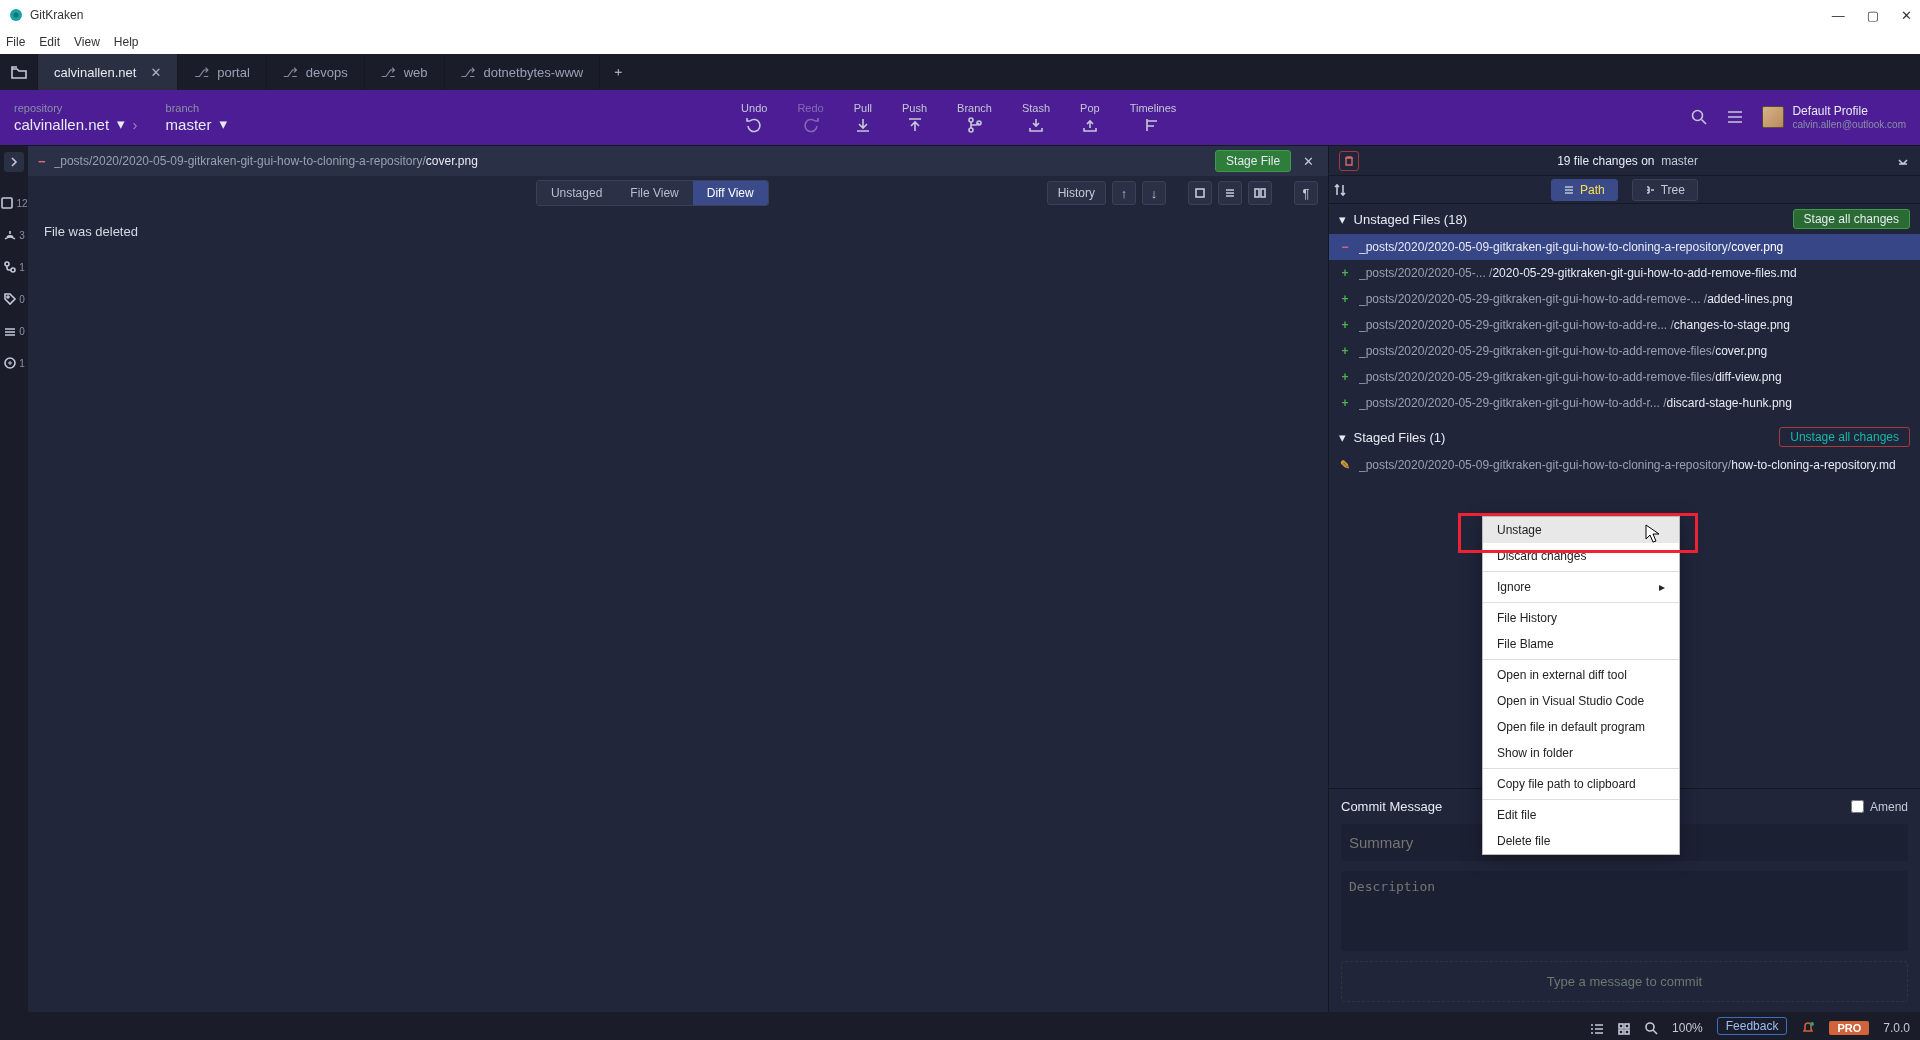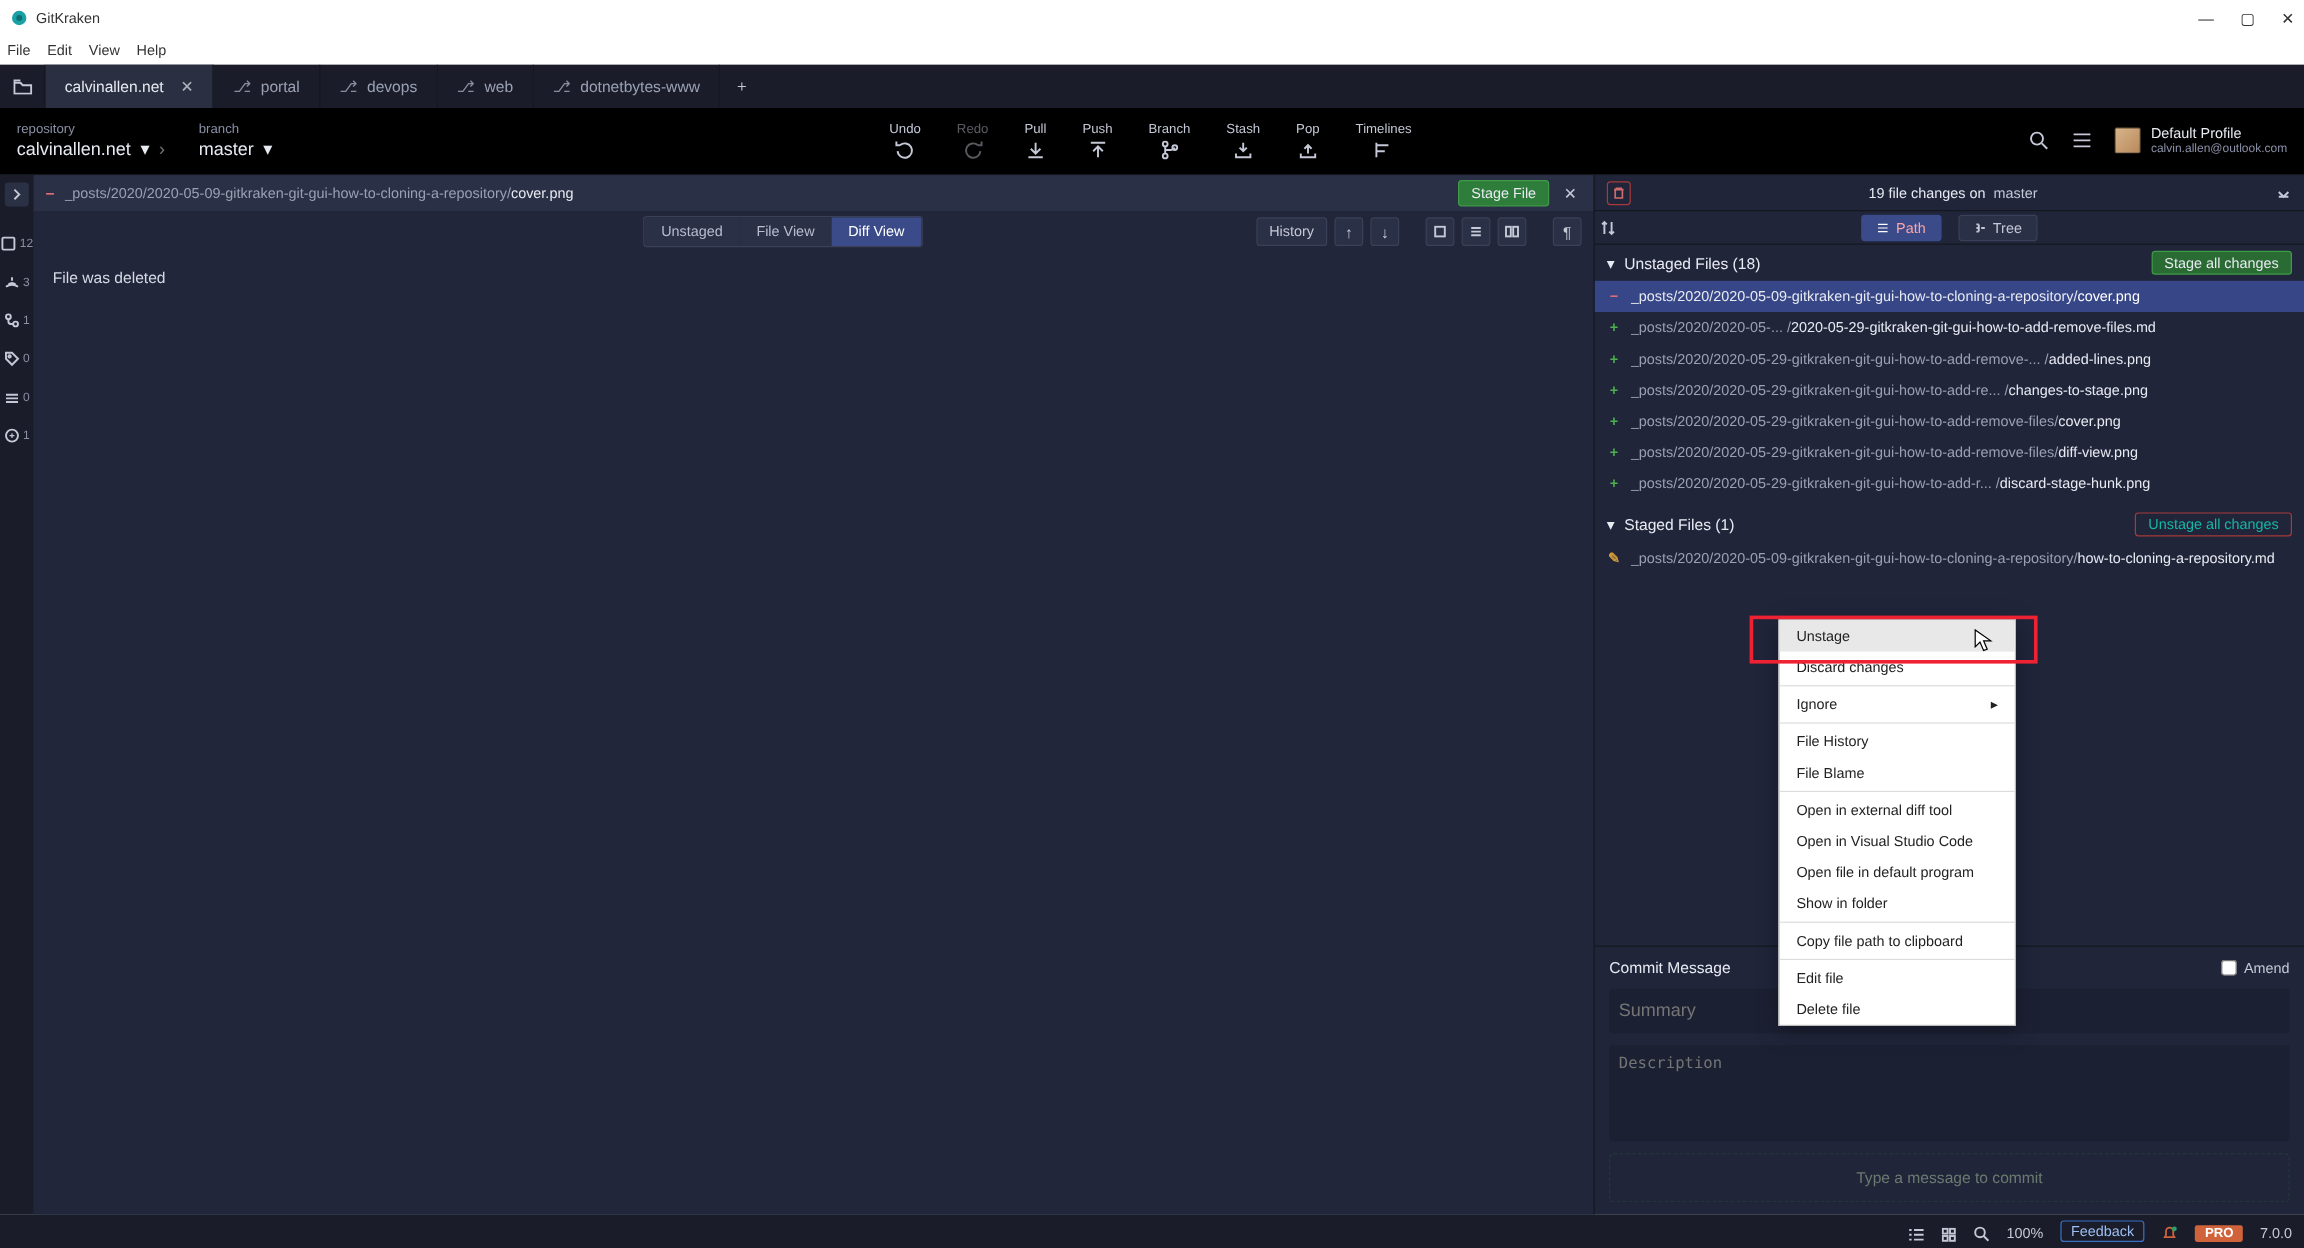--- a/index.html
+++ b/index.html
@@ -21,21 +21,21 @@
 
 .tabrow { height: 36px; background: #1a1d29; display: flex; align-items: stretch; }
 .tabrow .home-btn { width: 38px; display: flex; align-items: center; justify-content: center; border-right: 1px solid #15181f; cursor: pointer; }
 .tabrow .tab { display: flex; align-items: center; padding: 0 16px; gap: 8px; border-right: 1px solid #15181f; color: #9aa0b4; cursor: pointer; }
 .tabrow .tab.active { background: #2a2f41; color: #e8eaf2; }
 .tabrow .tab .icon { opacity: .85; }
 .tabrow .tab .close { margin-left: 6px; opacity: .7; }
 .tabrow .addtab { width: 36px; display: flex; align-items: center; justify-content: center; cursor: pointer; }
 
 
-.toolbar { height: 56px; background: #000000; display: flex; align-items: center; padding: 0 14px; border-bottom: 1px solid #15181f; }
+.toolbar { height: 56px; background: #4c1d95; display: flex; align-items: center; padding: 0 14px; border-bottom: 1px solid #15181f; }
 .tb-left { display: flex; align-items: center; gap: 28px; }
 .tb-group { display: flex; flex-direction: column; gap: 1px; }
 .tb-group .lbl { font-size: 11px; color: #8a90a6; }
 .tb-group .val { font-size: 15px; color: #e8eaf2; display: flex; align-items: center; gap: 8px; cursor: pointer;}
 .tb-center { display: flex; gap: 30px; margin-left: auto; margin-right: auto; }
 .tb-btn { display: flex; flex-direction: column; align-items: center; gap: 2px; cursor: pointer; }
 .tb-btn .lbl { font-size: 11px; color: #c5c8d6; }
 .tb-btn.disabled { opacity: .45; }
 .tb-right { display: flex; align-items: center; gap: 18px; }
 .tb-right .profile { display: flex; align-items: center; gap: 8px; }
@@ -72,21 +72,21 @@
 .changesbar { height: 30px; display: flex; align-items: center; padding: 0 10px; gap: 8px; border-bottom: 1px solid #15181f; }
 .changesbar .trash { width: 20px; height: 20px; border: 1px solid #a63a3a; border-radius: 3px; display:flex; align-items:center; justify-content:center; cursor:pointer;}
 .changesbar .sp { flex: 1;}
 .changesbar .txt { font-size: 12px; color: #c5c8d6; }
 .changesbar .txt .b { color: #e8eaf2; }
 .changesbar .dl { cursor:pointer; }
 
 .pathmode { height: 28px; display:flex; align-items:center; justify-content:center; gap:14px; border-bottom: 1px solid #15181f; }
 .pathmode .mode { display:flex; gap:14px;}
 .pathmode .mbtn { padding: 3px 12px; font-size: 12px; background: #2a3045; border: 1px solid #3a4057; border-radius: 3px; cursor:pointer; display:flex; gap:6px; align-items:center;}
-.pathmode .mbtn.active { background: #3b4b8a; color:#fca5a5; border-color:#3b4b8a;text-align:center;}
+.pathmode .mbtn.active { background: #3b4b8a; color:#fde047; border-color:#3b4b8a;text-align:center;}
 
 .section-hdr { height: 30px; display: flex; align-items: center; padding: 0 10px; gap: 8px; font-size: 13px; color: #e8eaf2; }
 .section-hdr .sp { flex: 1; }
 .btn-green { background: #2a6a33; color: #e8eaf2; border: 1px solid #3f9a4a; padding: 2px 10px; border-radius: 3px; font-size: 12px; cursor:pointer; }
 .btn-red { background: transparent; color: #14b8a6; border: 1px solid #a63a3a; padding: 2px 10px; border-radius: 3px; font-size: 12px; cursor:pointer;}
 
 .filelist { display: flex; flex-direction: column; }
 .filelist .row { height: 26px; display: flex; align-items: center; padding: 0 10px; gap: 8px; font-size: 12px; color: #9aa0b4; cursor:pointer; }
 .filelist .row.selected { background: #364686; color: #e8eaf2; }
 .filelist .row .mark { width: 12px; text-align:center; font-weight: bold; }

